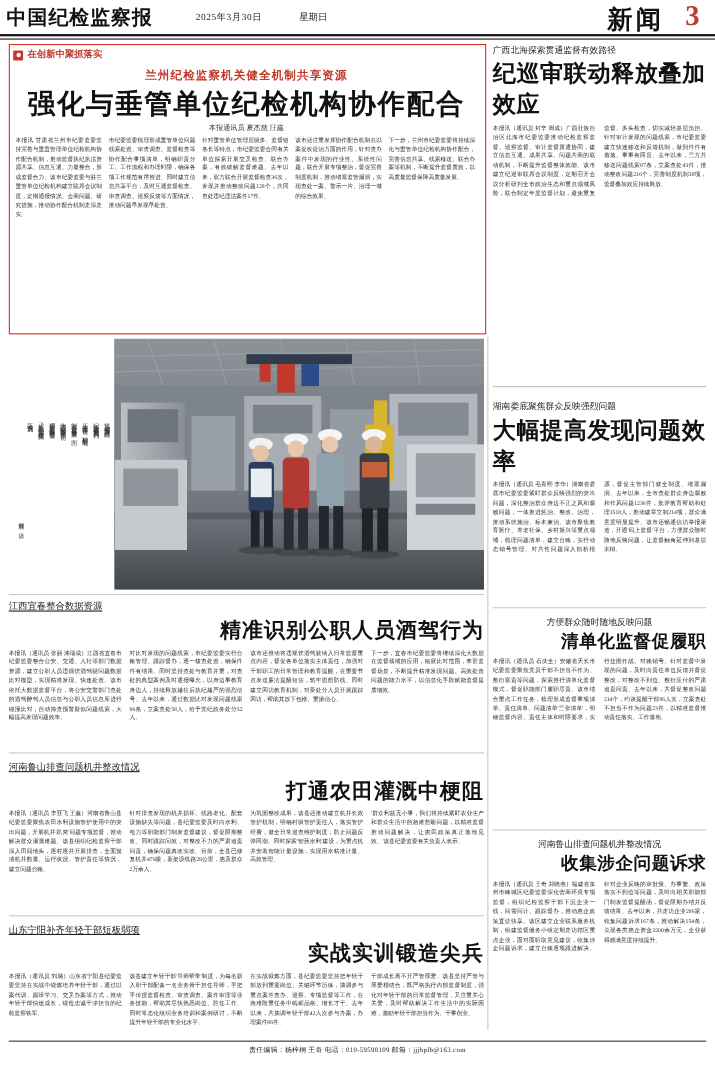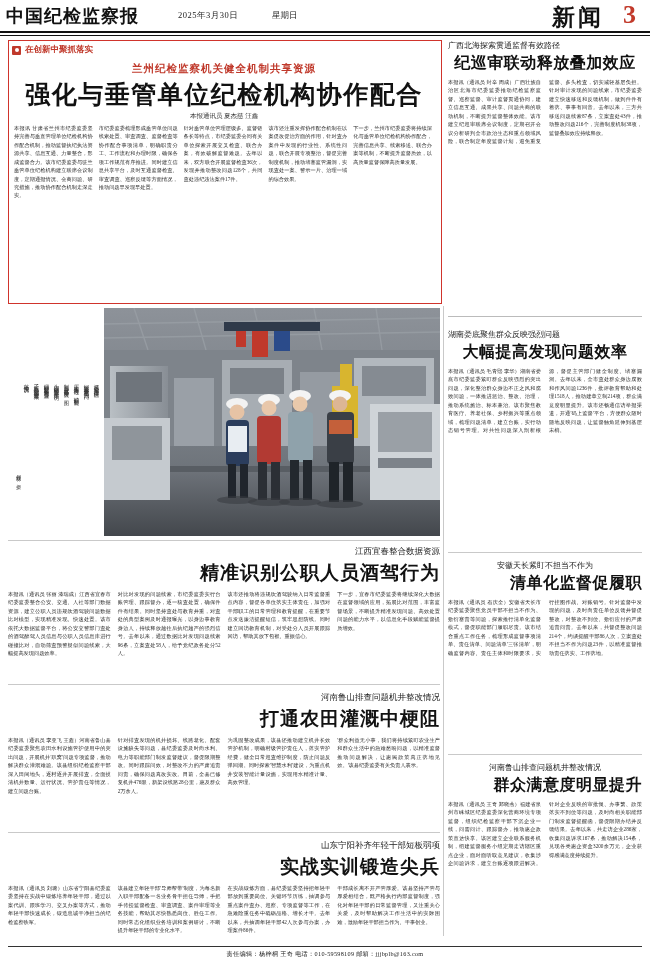--- a/index.html
+++ b/index.html
@@ -29,34 +29,34 @@
   .feat-head{position:absolute;left:14px;top:78px;width:420px;text-align:center;font-size:25px;
     font-weight:bold;letter-spacing:1.5px;color:#111;font-family:"DejaVu Serif",serif;}
   .feat-byline{position:absolute;left:14px;top:112px;width:420px;text-align:center;font-size:6.5px;color:#333;}
   .feat-cols{position:absolute;left:14px;top:124px;width:418px;height:172px;
     display:grid;grid-template-columns:repeat(5,1fr);gap:6px;}
   .feat-cols .col{font-size:5.2px;line-height:1.62;text-align:justify;color:#2a2a2a;overflow:hidden;}
 
   
   .rcol{position:absolute;left:448px;top:40px;width:194px;}
   .r-shoulder{font-size:8px;color:#222;text-align:left;margin-bottom:2px;}
-  .r-head{font-size:16px;font-weight:bold;text-align:center;letter-spacing:.5px;font-family:"DejaVu Serif",serif;margin-bottom:4px;}
+  .r-head{font-size:21px;font-weight:bold;text-align:left;letter-spacing:.5px;font-family:"DejaVu Serif",serif;margin-bottom:4px;}
   .r-body{columns:2;column-gap:8px;font-size:5.2px;line-height:1.62;text-align:justify;color:#2a2a2a;}
   .divider{height:1px;background:#bbb;margin:6px 0;}
 
   
   .photo{position:absolute;left:104px;top:308px;width:336px;height:228px;overflow:hidden;background:#6a6f75;}
   .photo svg{display:block;}
   .cap-wrap{position:absolute;left:14px;top:380px;width:86px;height:130px;display:flex;flex-direction:row-reverse;gap:3px;}
   .cap-wrap span{writing-mode:vertical-rl;text-orientation:upright;font-size:5.4px;line-height:1.3;letter-spacing:1px;color:#333;}
   .cap-credit{position:absolute;left:16px;top:470px;font-size:5.2px;color:#444;writing-mode:vertical-rl;text-orientation:upright;letter-spacing:1px;}
 
   
   .story{position:absolute;}
-  .s-shoulder{font-size:8.5px;text-align:right;color:#222;margin-bottom:2px;}
+  .s-shoulder{font-size:8.5px;text-align:left;color:#222;margin-bottom:2px;text-decoration:underline;}
   .s-head{font-size:19px;font-weight:bold;text-align:right;letter-spacing:1px;font-family:"DejaVu Serif",serif;margin-bottom:4px;}
   .s-body{font-size:5.2px;line-height:1.62;text-align:justify;color:#2a2a2a;}
 
   
   .r2-shoulder{font-size:8px;text-align:center;color:#222;margin-bottom:2px;}
   .r2-head{font-size:16px;font-weight:bold;text-align:right;letter-spacing:.5px;font-family:"DejaVu Serif",serif;margin-bottom:4px;}
 
   
   .foot-rule{position:absolute;left:8px;top:946px;width:634px;height:1px;background:#333;}
   .footer{position:absolute;left:0;top:950px;width:650px;text-align:center;font-size:6.2px;color:#222;letter-spacing:.3px;}
@@ -248,28 +248,28 @@
     <div class="s-head">实战实训锻造尖兵</div>
     <div style="display:grid;grid-template-columns:repeat(4,1fr);gap:7px;height:90px;overflow:hidden;">
       <div class="s-body">本报讯（通讯员 刘璐）山东省宁阳县纪委监委坚持在实战中锻炼培养年轻干部，通过以案代训、跟班学习、交叉办案等方式，推动年轻干部快速成长，锻造忠诚干净担当的纪检监察铁军。</div>
       <div class="s-body">该县建立年轻干部'导师帮带'制度，为每名新入职干部配备一名业务骨干担任导师，手把手传授监督检查、审查调查、案件审理等业务技能，帮助其尽快熟悉岗位、胜任工作。同时常态化组织业务培训和案例研讨，不断提升年轻干部的专业化水平。</div>
       <div class="s-body">在实战锻炼方面，县纪委监委坚持把年轻干部放到重要岗位、关键环节历练，抽调参与重点案件查办、巡察、专项监督等工作，在急难险重任务中砥砺品格、增长才干。去年以来，共抽调年轻干部42人次参与办案，办理案件86件。</div>
       <div class="s-body">干部成长离不开严管厚爱。该县坚持严管与厚爱相结合，既严格执行内部监督制度，强化对年轻干部的日常监督管理，又注重关心关爱，及时帮助解决工作生活中的实际困难，激励年轻干部担当作为、干事创业。</div>
     </div>
   </div>
 
   <div class="story" style="left:448px;top:560px;width:194px;">
-    <div class="r2-shoulder">安徽天长紧盯不担当不作为</div>
+    <div class="r2-shoulder">方便群众随时随地反映问题</div>
     <div class="r2-head">清单化监督促履职</div>
     <div class="r-body" style="height:168px;overflow:hidden;">本报讯（通讯员 石庆全）安徽省天长市纪委监委聚焦党员干部不担当不作为、敷衍塞责等问题，探索推行清单化监督模式，督促职能部门履职尽责。该市结合重点工作任务，梳理形成监督事项清单、责任清单、问题清单'三张清单'，明确监督内容、责任主体和时限要求，实行挂图作战、对账销号。针对监督中发现的问题，及时向责任单位反馈并督促整改，对整改不到位、敷衍应付的严肃追责问责。去年以来，共督促整改问题214个，约谈提醒干部86人次，立案查处不担当不作为问题23件，以精准监督推动责任落实、工作落地。</div>
   </div>
 
   <div class="story" style="left:448px;top:762px;width:194px;">
     <div class="r2-shoulder">河南鲁山排查问题机井整改情况</div>
-    <div class="r2-head">群众满意度明显提升</div>
+    <div class="r2-head">收集涉企问题诉求</div>
     <div class="r-body" style="height:164px;overflow:hidden;">本报讯（通讯员 王奇 郑晓燕）福建省泉州市崃城区纪委监委深化营商环境专项监督，组织纪检监察干部下沉企业一线，问需问计、跟踪督办，推动惠企政策直达快享。该区建立企业联系服务机制，组建监督服务小组定期走访辖区重点企业，面对面听取意见建议，收集涉企问题诉求，建立台账逐项跟进解决。针对企业反映的审批慢、办事繁、政策落实不到位等问题，及时向相关职能部门制发监督提醒函，督促限期办结并反馈结果。去年以来，共走访企业286家，收集问题诉求167条，推动解决154条，兑现各类惠企资金3200余万元，企业获得感满意度持续提升。</div>
   </div>
 
   <div class="vline" style="left:443px;top:306px;height:630px;"></div>
   <div class="hline" style="left:8px;top:684px;width:432px;"></div>
   <div class="hline" style="left:8px;top:832px;width:432px;"></div>
   <div class="hline" style="left:448px;top:552px;width:194px;"></div>
   <div class="hline" style="left:448px;top:754px;width:194px;"></div>
   <div class="hline" style="left:8px;top:540px;width:432px;"></div>
 

